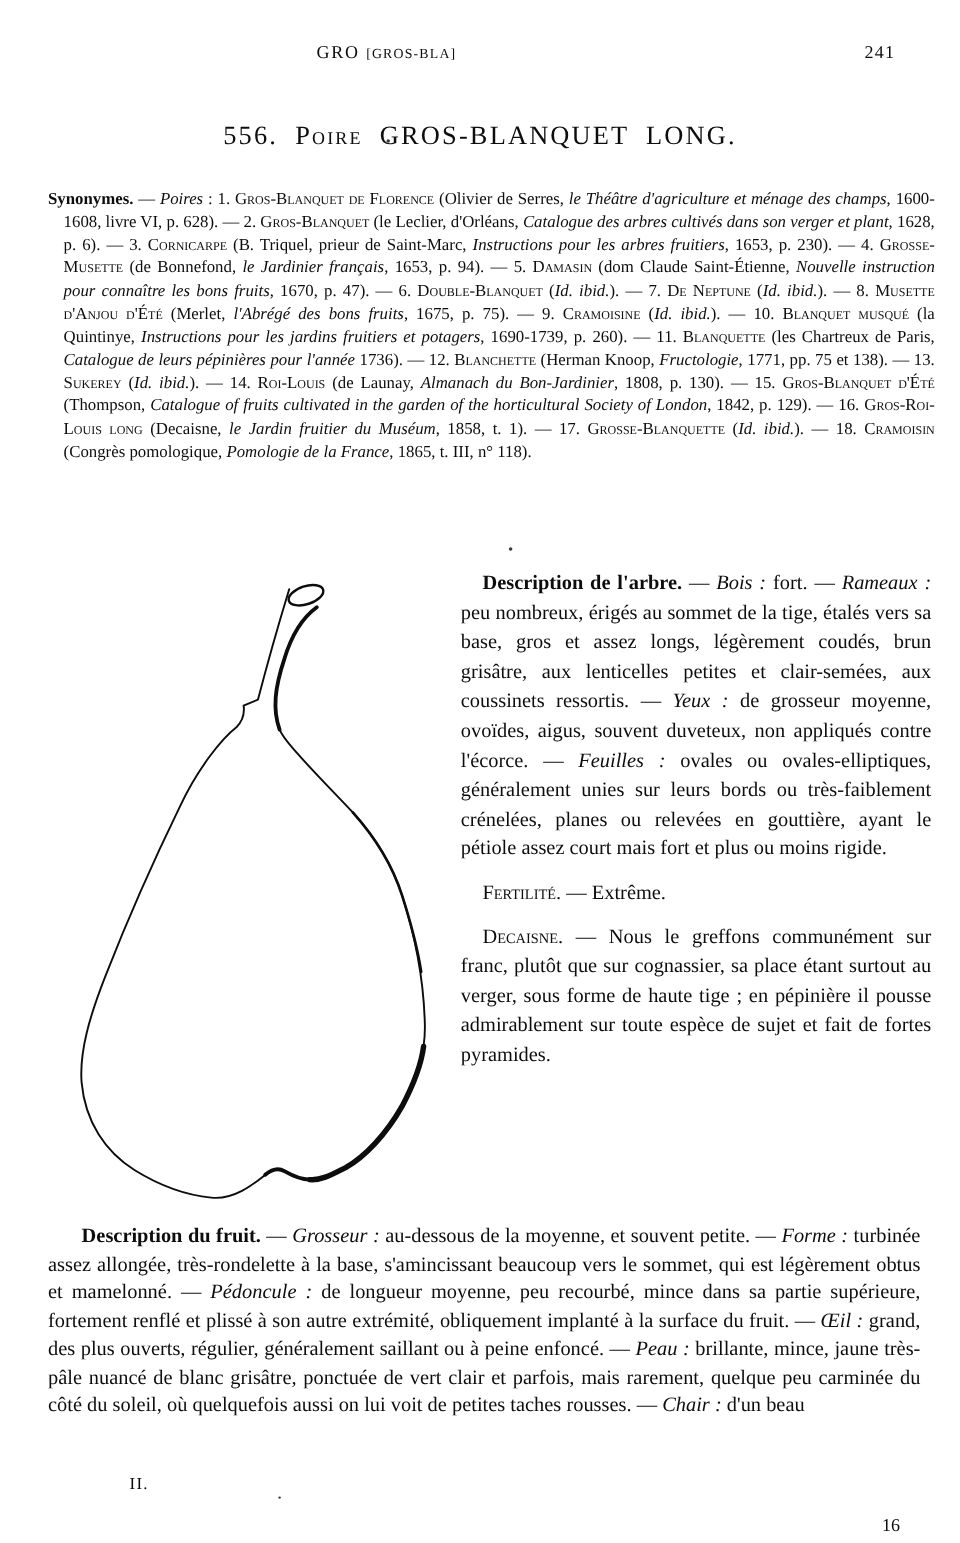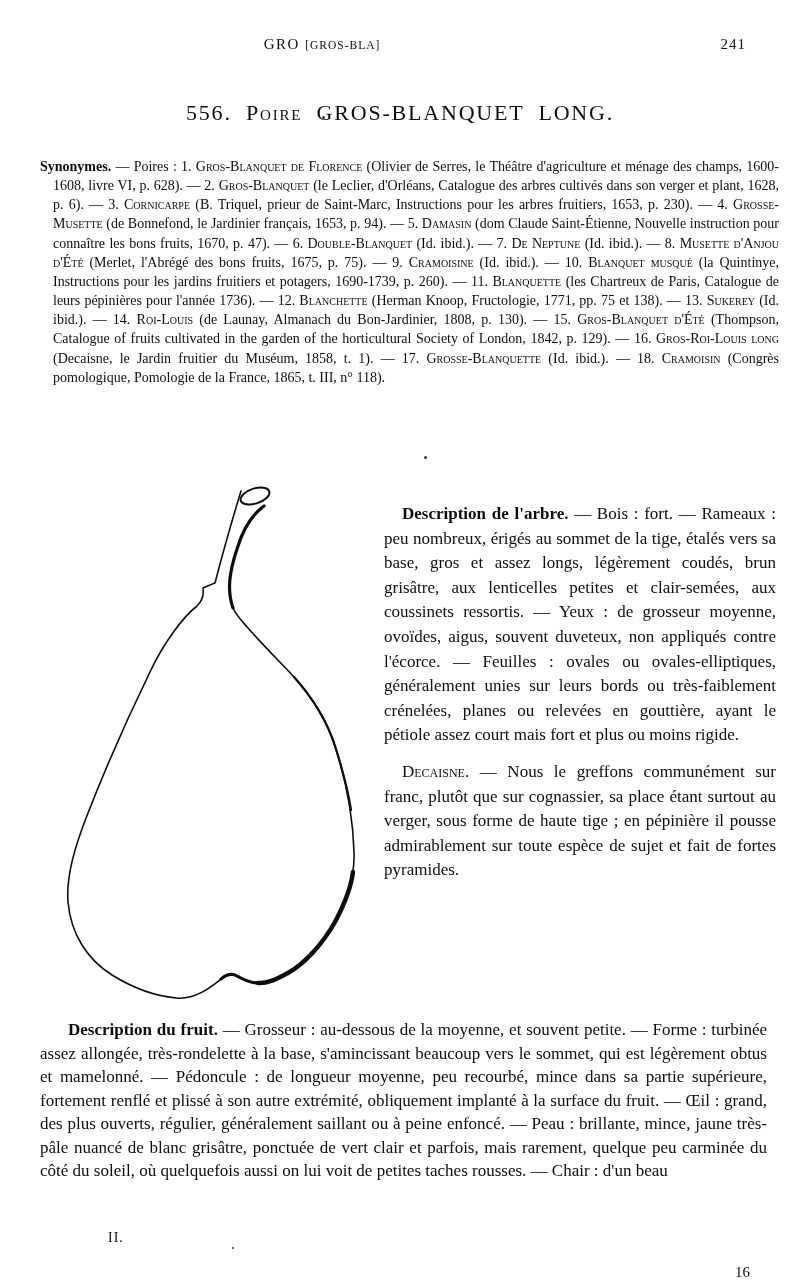--- a/index.html
+++ b/index.html
@@ -25,25 +25,25 @@
     white-space:nowrap;
   }
   .entry-title .poire { font-variant:small-caps; }
   .synonymes {
     position:absolute; left:40px; top:157px; width:726px;
     font-size:14px; line-height:19.15px; text-align:justify;
     padding-left:13px; text-indent:-13px;
   }
   .seg-p {}
   .seg-b { font-weight:bold;font-family:Liberation Serif, serif; }
-  .seg-i { }
+  .seg-i { font-style:italic; }
   .seg-sc { font-variant:small-caps; }
   .figure-wrap { position:absolute; left:58px; top:480px; width:322px; height:542px; }
   .right-col {
-    position:absolute; left:384px; top:502px; width:392px;
+    position:absolute; left:384px; top:474px; width:392px;
     font-size:17px; line-height:24.6px; text-align:justify;
   }
   .right-col p { margin:0 0 12px 0; text-indent:18px; }
   .fruit-para {
     position:absolute; left:40px; top:1018px; width:727px;
     font-size:17px; line-height:23.5px; text-align:justify; text-indent:28px;
   }
   .footer-volume { position:absolute; left:108px; top:1230px; font-size:14px; letter-spacing:1px; }
   .footer-signature { position:absolute; left:735px; top:1227px; font-size:15px;margin-top:37px; }
   .speck { position:absolute; background:#3a3a3a; border-radius:50%; }
@@ -104,20 +104,21 @@
          C 195,34 185,49 179,69
          C 171,93 169,111 175,128"></path>
     <path fill="none" stroke="#0d0d0d" stroke-width="3.2" stroke-linecap="round" d="M 163,499
          C 169,494 174,493 179,496
          C 186,500 193,503 200,503"></path>
   </svg>
 </div>
 
 <div class="right-col">
   <p><span class="seg-b">Description de l'arbre.</span><span class="seg-p"> — </span><span class="seg-i">Bois :</span><span class="seg-p"> fort. — </span><span class="seg-i">Rameaux :</span><span class="seg-p"> peu nombreux, érigés au sommet de la tige, étalés vers sa base, gros et assez longs, légèrement coudés, brun grisâtre, aux lenticelles petites et clair-semées, aux coussinets ressortis. — </span><span class="seg-i">Yeux :</span><span class="seg-p"> de grosseur moyenne, ovoïdes, aigus, souvent duveteux, non appliqués contre l'écorce. — </span><span class="seg-i">Feuilles :</span><span class="seg-p"> ovales ou ovales-elliptiques, généralement unies sur leurs bords ou très-faiblement crénelées, planes ou relevées en gouttière, ayant le pétiole assez court mais fort et plus ou moins rigide.</span></p>
+  <p><span class="seg-sc">Fertilité.</span><span class="seg-p"> — Extrême.</span></p>
   <p><span class="seg-sc">Decaisne.</span><span class="seg-p"> — Nous le greffons communément sur franc, plutôt que sur cognassier, sa place étant surtout au verger, sous forme de haute tige ; en pépinière il pousse admirablement sur toute espèce de sujet et fait de fortes pyramides.</span></p>
 </div>
 
 <div class="fruit-para"><span class="seg-b">Description du fruit.</span><span class="seg-p"> — </span><span class="seg-i">Grosseur :</span><span class="seg-p"> au-dessous de la moyenne, et souvent petite. — </span><span class="seg-i">Forme :</span><span class="seg-p"> turbinée assez allongée, très-rondelette à la base, s'amincissant beaucoup vers le sommet, qui est légèrement obtus et mamelonné. — </span><span class="seg-i">Pédoncule :</span><span class="seg-p"> de longueur moyenne, peu recourbé, mince dans sa partie supérieure, fortement renflé et plissé à son autre extrémité, obliquement implanté à la surface du fruit. — </span><span class="seg-i">Œil :</span><span class="seg-p"> grand, des plus ouverts, régulier, généralement saillant ou à peine enfoncé. — </span><span class="seg-i">Peau :</span><span class="seg-p"> brillante, mince, jaune très-pâle nuancé de blanc grisâtre, ponctuée de vert clair et parfois, mais rarement, quelque peu carminée du côté du soleil, où quelquefois aussi on lui voit de petites taches rousses. — </span><span class="seg-i">Chair :</span><span class="seg-p"> d'un beau</span></div>
 
 <div class="footer-volume">II.</div>
 <div class="footer-signature">16</div>
 
 <div class="speck" style="left:322px; top:116px; width:3px; height:3px;"></div>
 <div class="speck" style="left:424px; top:456px; width:3px; height:3px;"></div>

